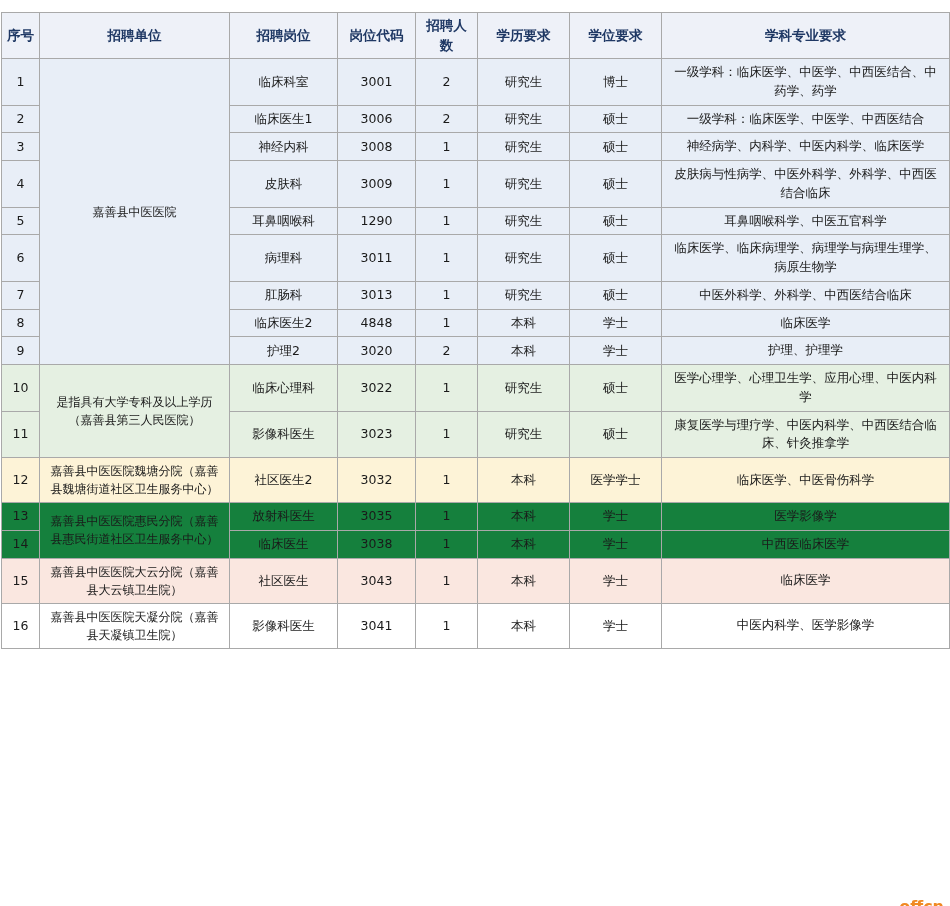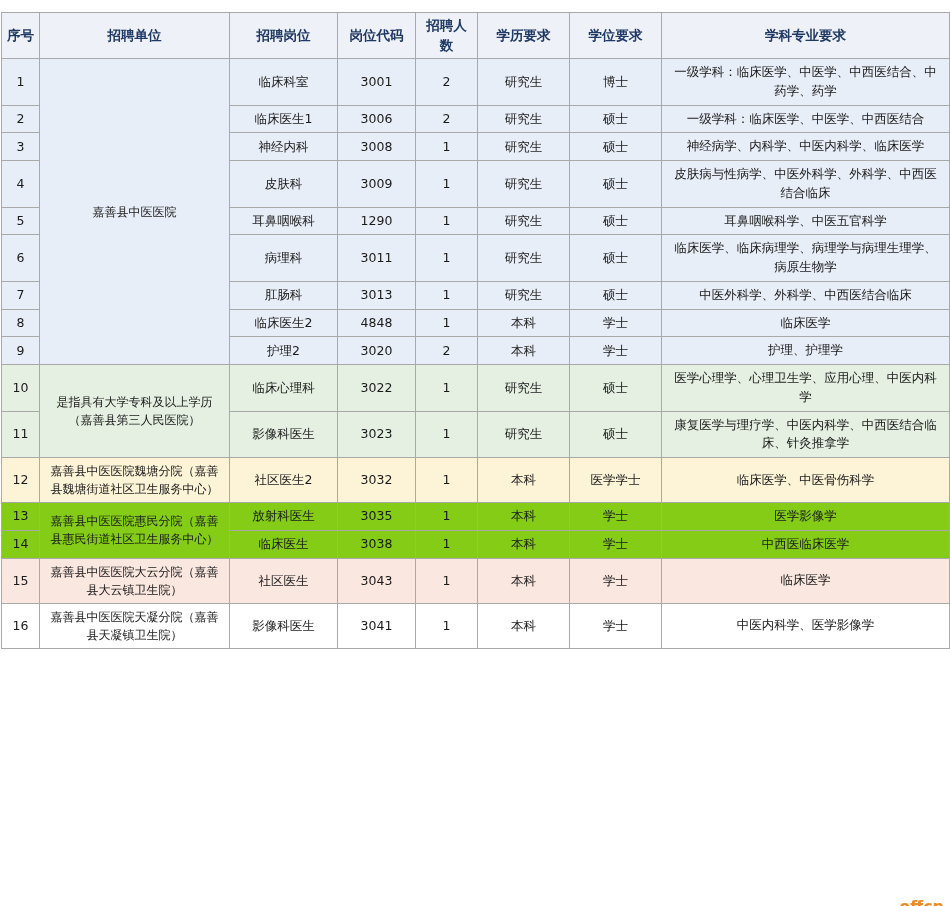--- a/index.html
+++ b/index.html
@@ -73,21 +73,21 @@
   }
   .major-cell {
     font-size: 12.5px;
     line-height: 1.5;
     padding: 4px 8px;
   }
   
   .g-blue td { background: #e8eef7; }
   .g-green td { background: #e5f0e2; }
   .g-yellow td { background: #fdf3d7; }
-  .g-lav td { background: #84cc16; }
+  .g-lav td { background: #15803d; }
   .g-pink td { background: #fae7e0; }
   .g-white td { background: #ffffff; }
 
   .watermark {
     position: absolute;
     right: 6px;
     bottom: 2px;
     font-size: 16px;
     font-weight: bold;
     color: #f08a24;

